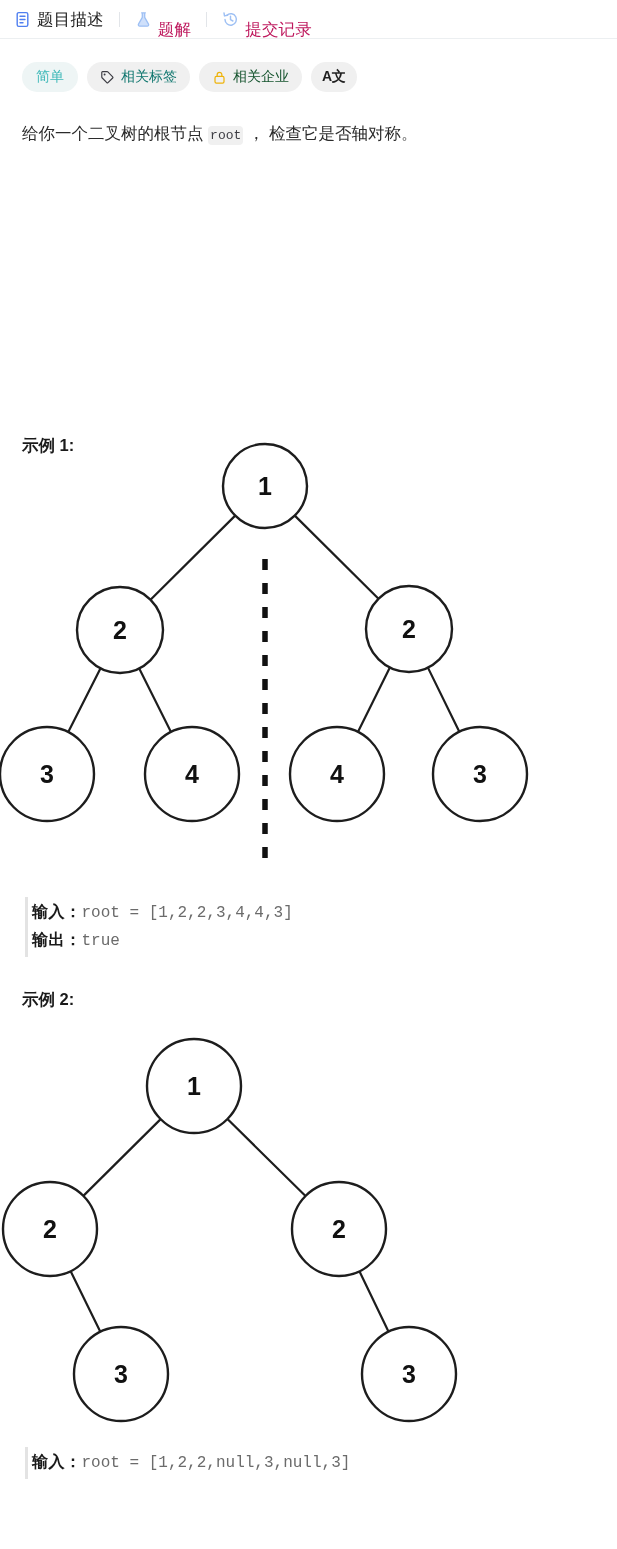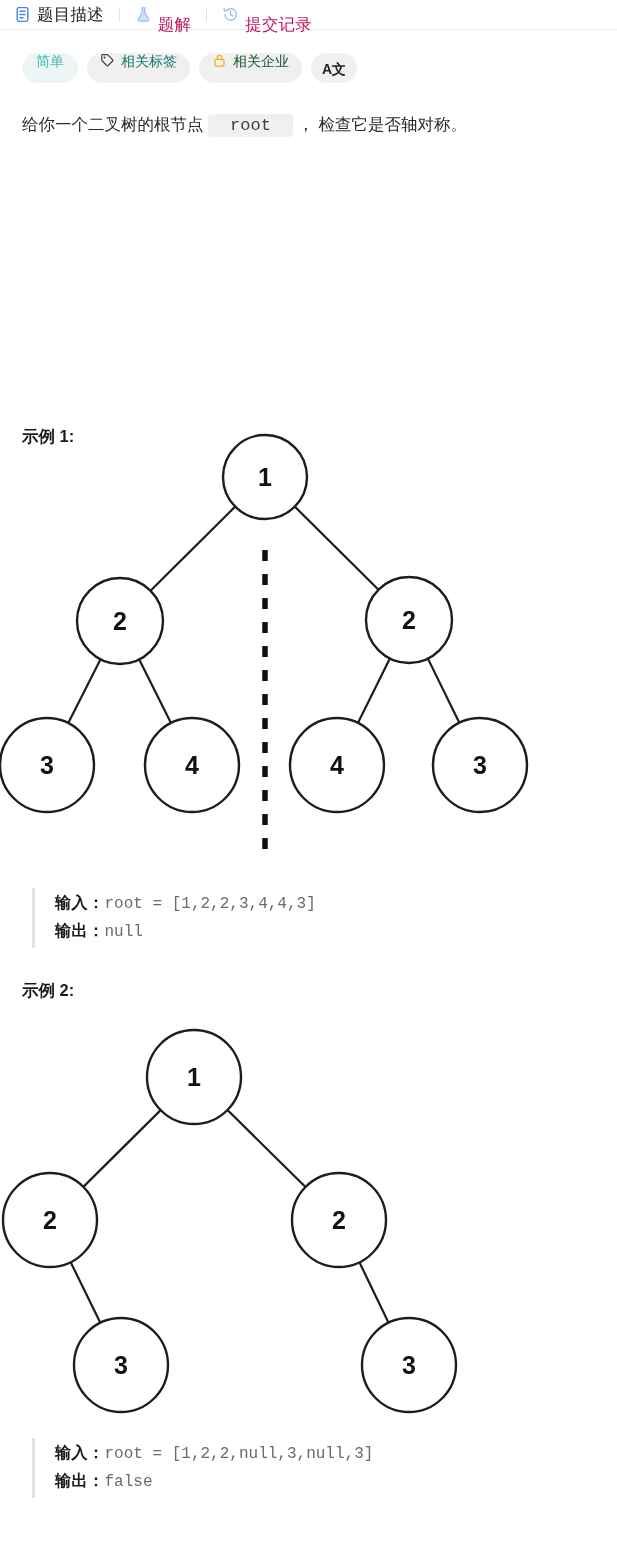--- a/index.html
+++ b/index.html
@@ -11,21 +11,21 @@
     width: 617px;
     height: 1549px;
     position: relative;
     font-family: "Liberation Sans", "DejaVu Sans", sans-serif;
     color: #262626;
     overflow: hidden;
   }
 
   
   #tabbar {
-    height: 30px;
+    height: 39px;
     width: 100%;
     display: flex;
     align-items: center;
     padding-left: 12px;
     border-bottom: 1px solid #eceff1;
     background: #ffffff;
   }
   .tab {
     display: flex;
     align-items: center;
@@ -67,21 +67,21 @@
 
   
   #badges {
     display: flex;
     align-items: center;
     gap: 9px;
     margin: 23px 0 0 4px;
   }
   .badge {
     display: inline-flex;
-    align-items: flex-start;
+    align-items: center;
     gap: 6px;
     height: 30px;
     border-radius: 15px;
     background: #f0f0f0;
     padding: 0 13px;
     font-size: 14px;
     cursor: pointer;
     white-space: nowrap;
   }
   .badge.easy { color: #3db8b8; background: #eef5f5; padding: 0 14px; }
@@ -94,39 +94,39 @@
   #description {
     margin: 27px 0 0 4px;
     font-size: 16.5px;
     line-height: 1.7;
     color: #2b2b2b;
   }
   code.inline {
     font-family: "Liberation Mono", "DejaVu Sans Mono", monospace;
     background: #f0f0f0;
     border-radius: 4px;
-    padding: 2px 22px;
-    font-size: 17px;
+    padding: 2px 2px;
+    font-size: 13px;
     color: #3c3c43;
     margin-top: 10px;
   }
 
   
   .example-heading {
     font-size: 16.5px;
     font-weight: 700;
     color: #1a1a1a;
     margin-left: 4px;
   }
 
   
   .io-block {
     border-left: 3px solid #e3e3e3;
-    padding: 2px 0 2px 20px;
-    margin-left: 14px;
+    padding: 2px 0 2px 4px;
+    margin-left: 7px;
   }
   .io-line {
     font-size: 16px;
     line-height: 1.62;
     color: #6b6b6b;
     font-family: "Liberation Mono", "DejaVu Sans Mono", monospace;
     white-space: pre;
   }
   .io-line b {
     font-family: "Liberation Sans", "DejaVu Sans", sans-serif;
@@ -267,21 +267,21 @@
           <g>
             <circle cx="498" cy="402" r="47" fill="#ffffff" stroke="#1d1d1d" stroke-width="2.4"></circle>
             <text x="498" y="402" text-anchor="middle" dominant-baseline="central" font-family="&quot;Liberation Sans&quot;,&quot;DejaVu Sans&quot;,sans-serif" font-size="25" font-weight="700" fill="#111111">3</text>
           </g>
         </g>
     </svg>
   </div>
 
   <div class="abs io-block" style="left:18px; top:835px; width:560px;">
     <div class="io-line"><b>输入：</b><span>root = [1,2,2,3,4,4,3]</span></div>
-    <div class="io-line"><b>输出：</b><span>null</span></div>
+    <div class="io-line"><b>输出：</b><span>true</span></div>
   </div>
 
   <div class="abs" style="left:18px; top:927px;">
     <div class="example-heading">示例 2:</div>
   </div>
 
   <div class="abs" style="left:-18px; top:960px;">
     <svg class="tree-svg" width="617" height="410" viewBox="0 0 617 410">
       <g id="tree2-edges" stroke="#1d1d1d" stroke-width="2.2" fill="none" stroke-linecap="round">
           <line x1="178.6503857493234" y1="97.11801970726914" x2="101.34961425067661" y2="173.88198029273087"></line>
@@ -309,16 +309,15 @@
           <g>
             <circle cx="427" cy="352" r="47" fill="#ffffff" stroke="#1d1d1d" stroke-width="2.4"></circle>
             <text x="427" y="352" text-anchor="middle" dominant-baseline="central" font-family="&quot;Liberation Sans&quot;,&quot;DejaVu Sans&quot;,sans-serif" font-size="25" font-weight="700" fill="#111111">3</text>
           </g>
         </g>
     </svg>
   </div>
 
   <div class="abs io-block" style="left:18px; top:1385px; width:580px;">
     <div class="io-line"><b>输入：</b><span>root = [1,2,2,null,3,null,3]</span></div>
-    <div class="io-line"><b>输出：</b><span>false</span></div>
   </div>
 
 </div>
 
 </body></html>

